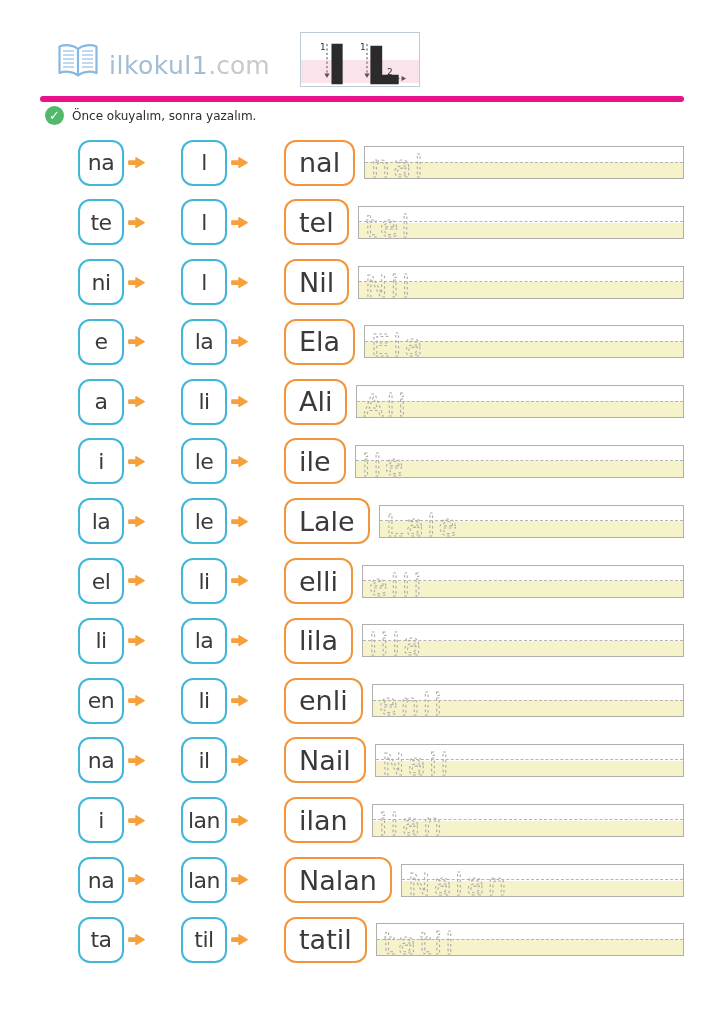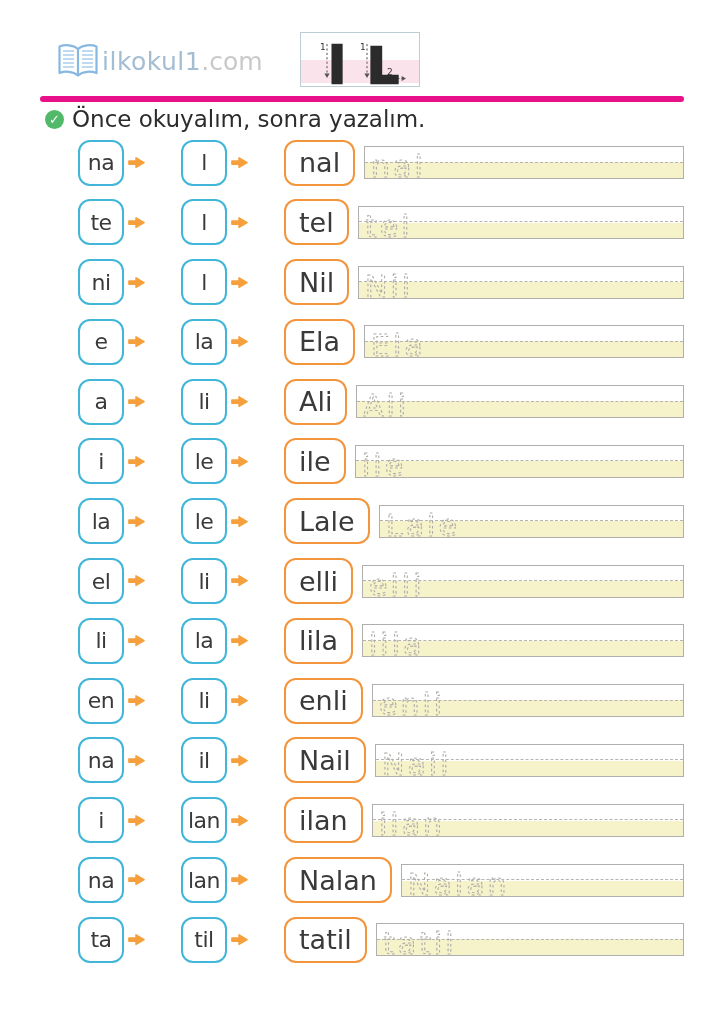--- a/index.html
+++ b/index.html
@@ -2,40 +2,40 @@
 <html><head>
 <meta charset="utf-8">
 <style>
   html,body{margin:0;padding:0;background:#ffffff;}
   .page{
     width:724px;height:1024px;position:relative;background:#ffffff;
     font-family:"DejaVu Sans",sans-serif;overflow:hidden;
   }
 
   
-  .logo{position:absolute;left:56px;top:42px;display:flex;align-items:center;gap:2px;}
+  .logo{position:absolute;left:56px;top:42px;display:flex;align-items:flex-end;gap:9px;}
   .logo-main{font-size:25px;color:#a3bdd3;letter-spacing:.5px;}
   .logo-suffix{font-size:25px;color:#c9c9c9;}
 
   .letter-card{position:absolute;left:300px;top:32px;width:120px;height:55px;
     border:1px solid #bccdd7;background:#fff;box-sizing:border-box;}
   .card-pink{position:absolute;left:0;top:27px;width:100%;height:23px;background:#fbe3ec;}
   .card-svg{position:absolute;left:0;top:0;overflow:visible;}
   .card-letter{font-family:"DejaVu Sans",sans-serif;font-weight:bold;font-size:50px;
     fill:#2b2b2b;stroke:#2b2b2b;stroke-width:2.4;text-anchor:middle;}
   .stroke-num{font-size:9px;fill:#333;font-family:"DejaVu Sans",sans-serif;}
   .guide{stroke:#555;stroke-width:1;stroke-dasharray:2.2 2.2;fill:none;}
   .guide-head{fill:#555;}
 
   .divider{position:absolute;left:40px;top:96px;width:644px;height:6px;border-radius:3px;background:#e8118a;}
 
   .instruction{position:absolute;left:45px;top:106px;display:flex;align-items:center;gap:8px;}
   .check{width:19px;height:19px;border-radius:50%;background:#52b86a;color:#fff;
     font-size:13px;font-weight:bold;display:flex;align-items:center;justify-content:center;flex:0 0 19px;}
-  .instr-text{font-size:23px;color:#2c2c2c;}
+  .instr-text{font-size:12px;color:#2c2c2c;}
 
   
   .rows{position:absolute;left:46px;right:40px;top:139px;display:flex;flex-direction:column;gap:12.8px;}
   .row{display:flex;align-items:center;height:47px;}
   .box{display:flex;align-items:center;justify-content:center;background:#fff;
     height:42px;border-radius:12px;color:#3a3a3a;box-sizing:content-box;margin-left:32px;}
   .box.blue{border:2.5px solid #41b6d9;flex:0 0 42px;font-size:22px;letter-spacing:-.5px;}
   .box.orange{border:2.5px solid #f2953c;padding:0 13px;font-size:27px;margin-right:9px;min-width:30px;}
   .arrow{flex:0 0 19px;margin:0 3px;}
 

